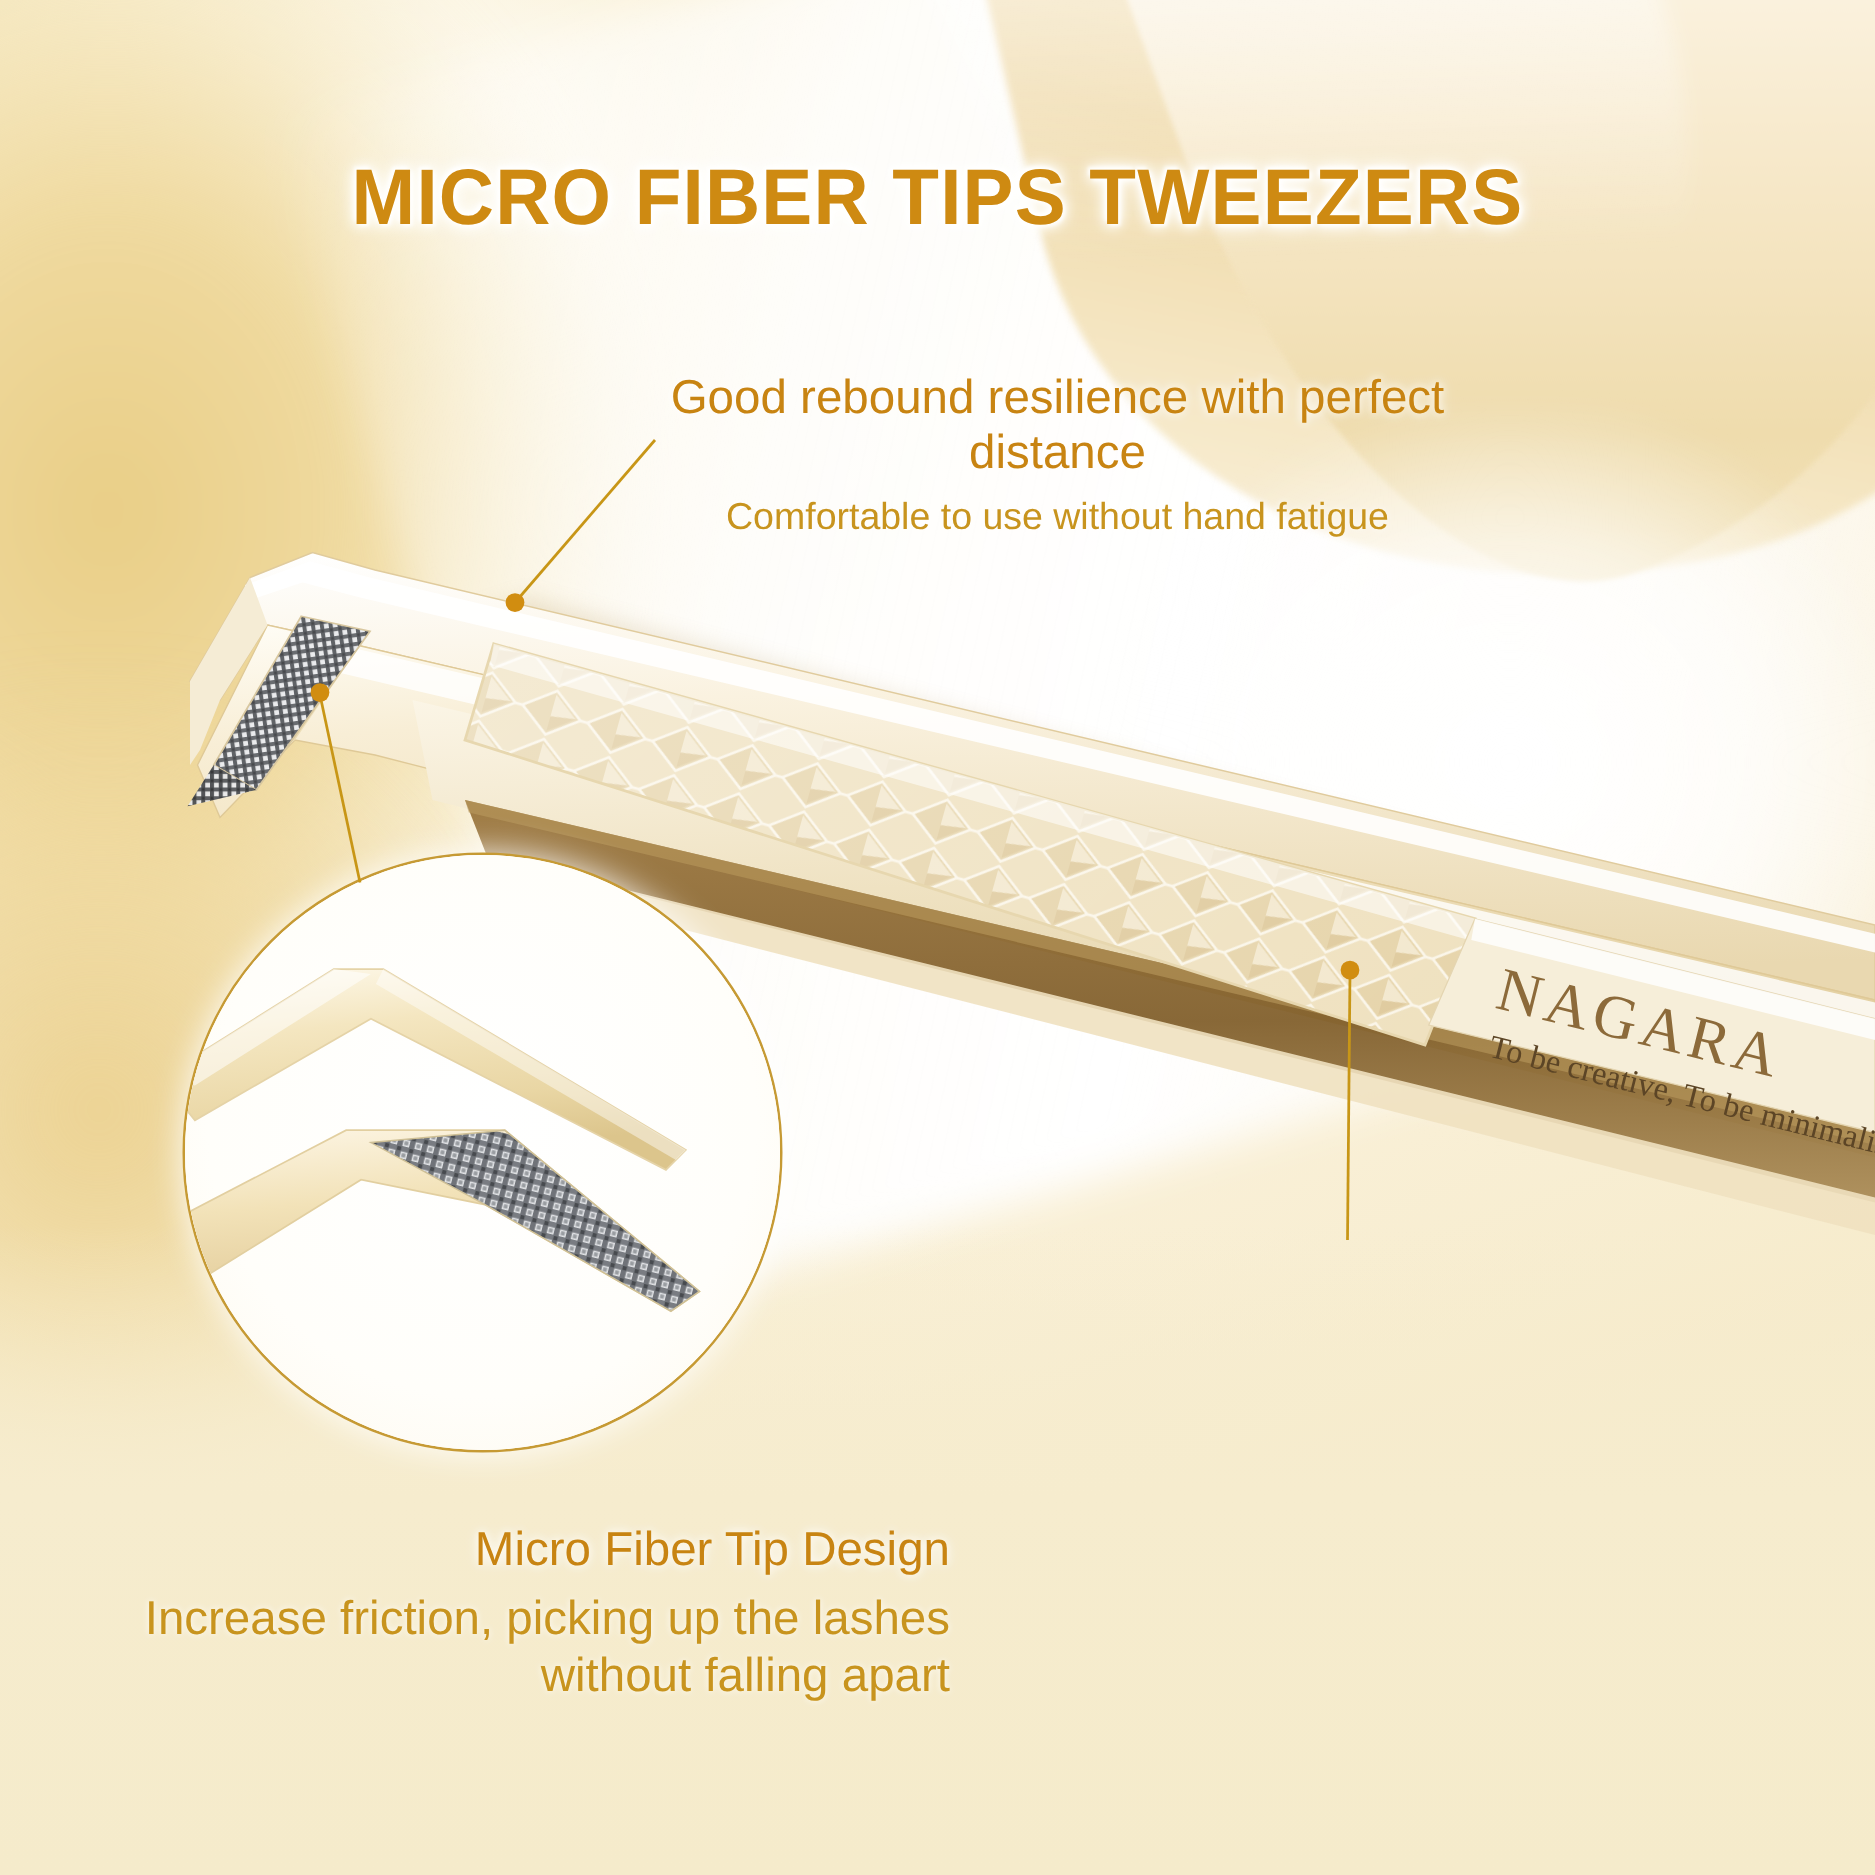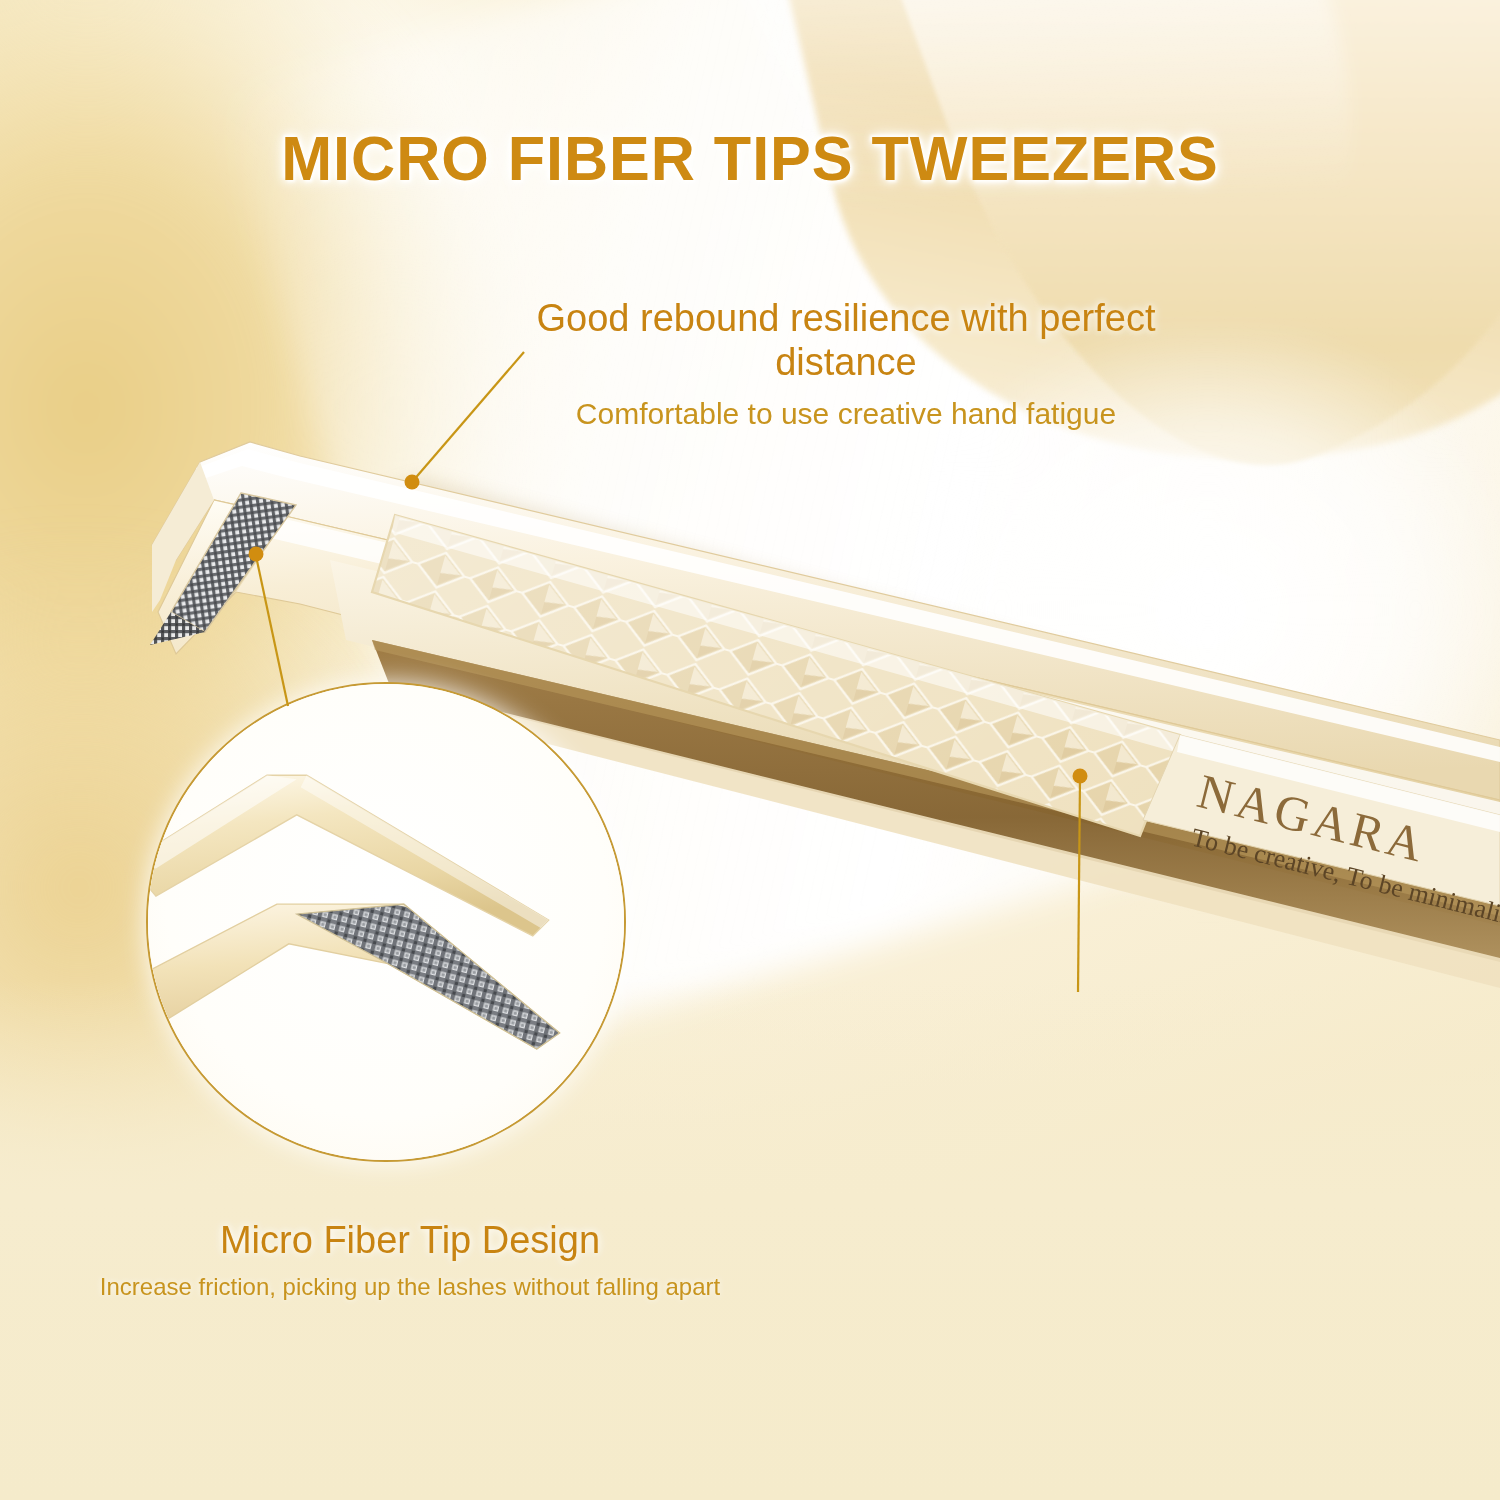--- a/index.html
+++ b/index.html
@@ -112,23 +112,23 @@
   }
 
   #callout-rebound{ left:466px; top:296px; width:760px; text-align:center; }
   #callout-rebound .c-head{ font-size:38px; }
   #callout-rebound .c-sub{ font-size:30px; margin-top:12px; }
 
   #callout-grip{ left:800px; top:1006px; width:600px; text-align:center; }
   #callout-grip .c-head{ font-size:38px; }
   #callout-grip .c-sub{ font-size:30px; margin-top:11px; }
 
-  #callout-tip{ left:60px; top:1218px; width:700px; text-align:center; }
+  #callout-tip{ left:60px; top:1218px; width:700px; text-align:right; }
   #callout-tip .c-head{ font-size:38px; }
-  #callout-tip .c-sub{ font-size:24px; margin-top:11px; }
+  #callout-tip .c-sub{ font-size:38px; margin-top:11px; }
 
   .leader-svg{ position:absolute; inset:0; width:1500px; height:1500px; pointer-events:none; }
 
   
   #tweezer{ position:absolute; inset:0; }
   .tw-svg{ position:absolute; inset:0; width:1500px; height:1500px; }
 
   
   #magnifier{
     position:absolute;
@@ -331,21 +331,21 @@
       <circle cx="412" cy="482" r="7.5"></circle>
       <circle cx="1080" cy="776" r="7.5"></circle>
       <circle cx="256" cy="554" r="7.5"></circle>
     </g>
   </svg>
 
   <div class="title">MICRO FIBER TIPS TWEEZERS</div>
 
   <div class="callout" id="callout-rebound">
     <div class="c-head">Good rebound resilience with perfect distance</div>
-    <div class="c-sub">Comfortable to use creative hand fatigue</div>
+    <div class="c-sub">Comfortable to use without hand fatigue</div>
   </div>
 
 
   <div class="callout" id="callout-tip">
     <div class="c-head">Micro Fiber Tip Design</div>
     <div class="c-sub">Increase friction, picking up the lashes without falling apart</div>
   </div>
 
   <svg class="leader-svg" viewBox="0 0 1500 1500" xmlns="http://www.w3.org/2000/svg" aria-hidden="true">
     <text id="brand-mark" x="1195" y="806" transform="rotate(14 1195 806)" font-family="'Liberation Serif', serif" font-size="49" fill="#8C6A3A" letter-spacing="4">NAGARA</text>

